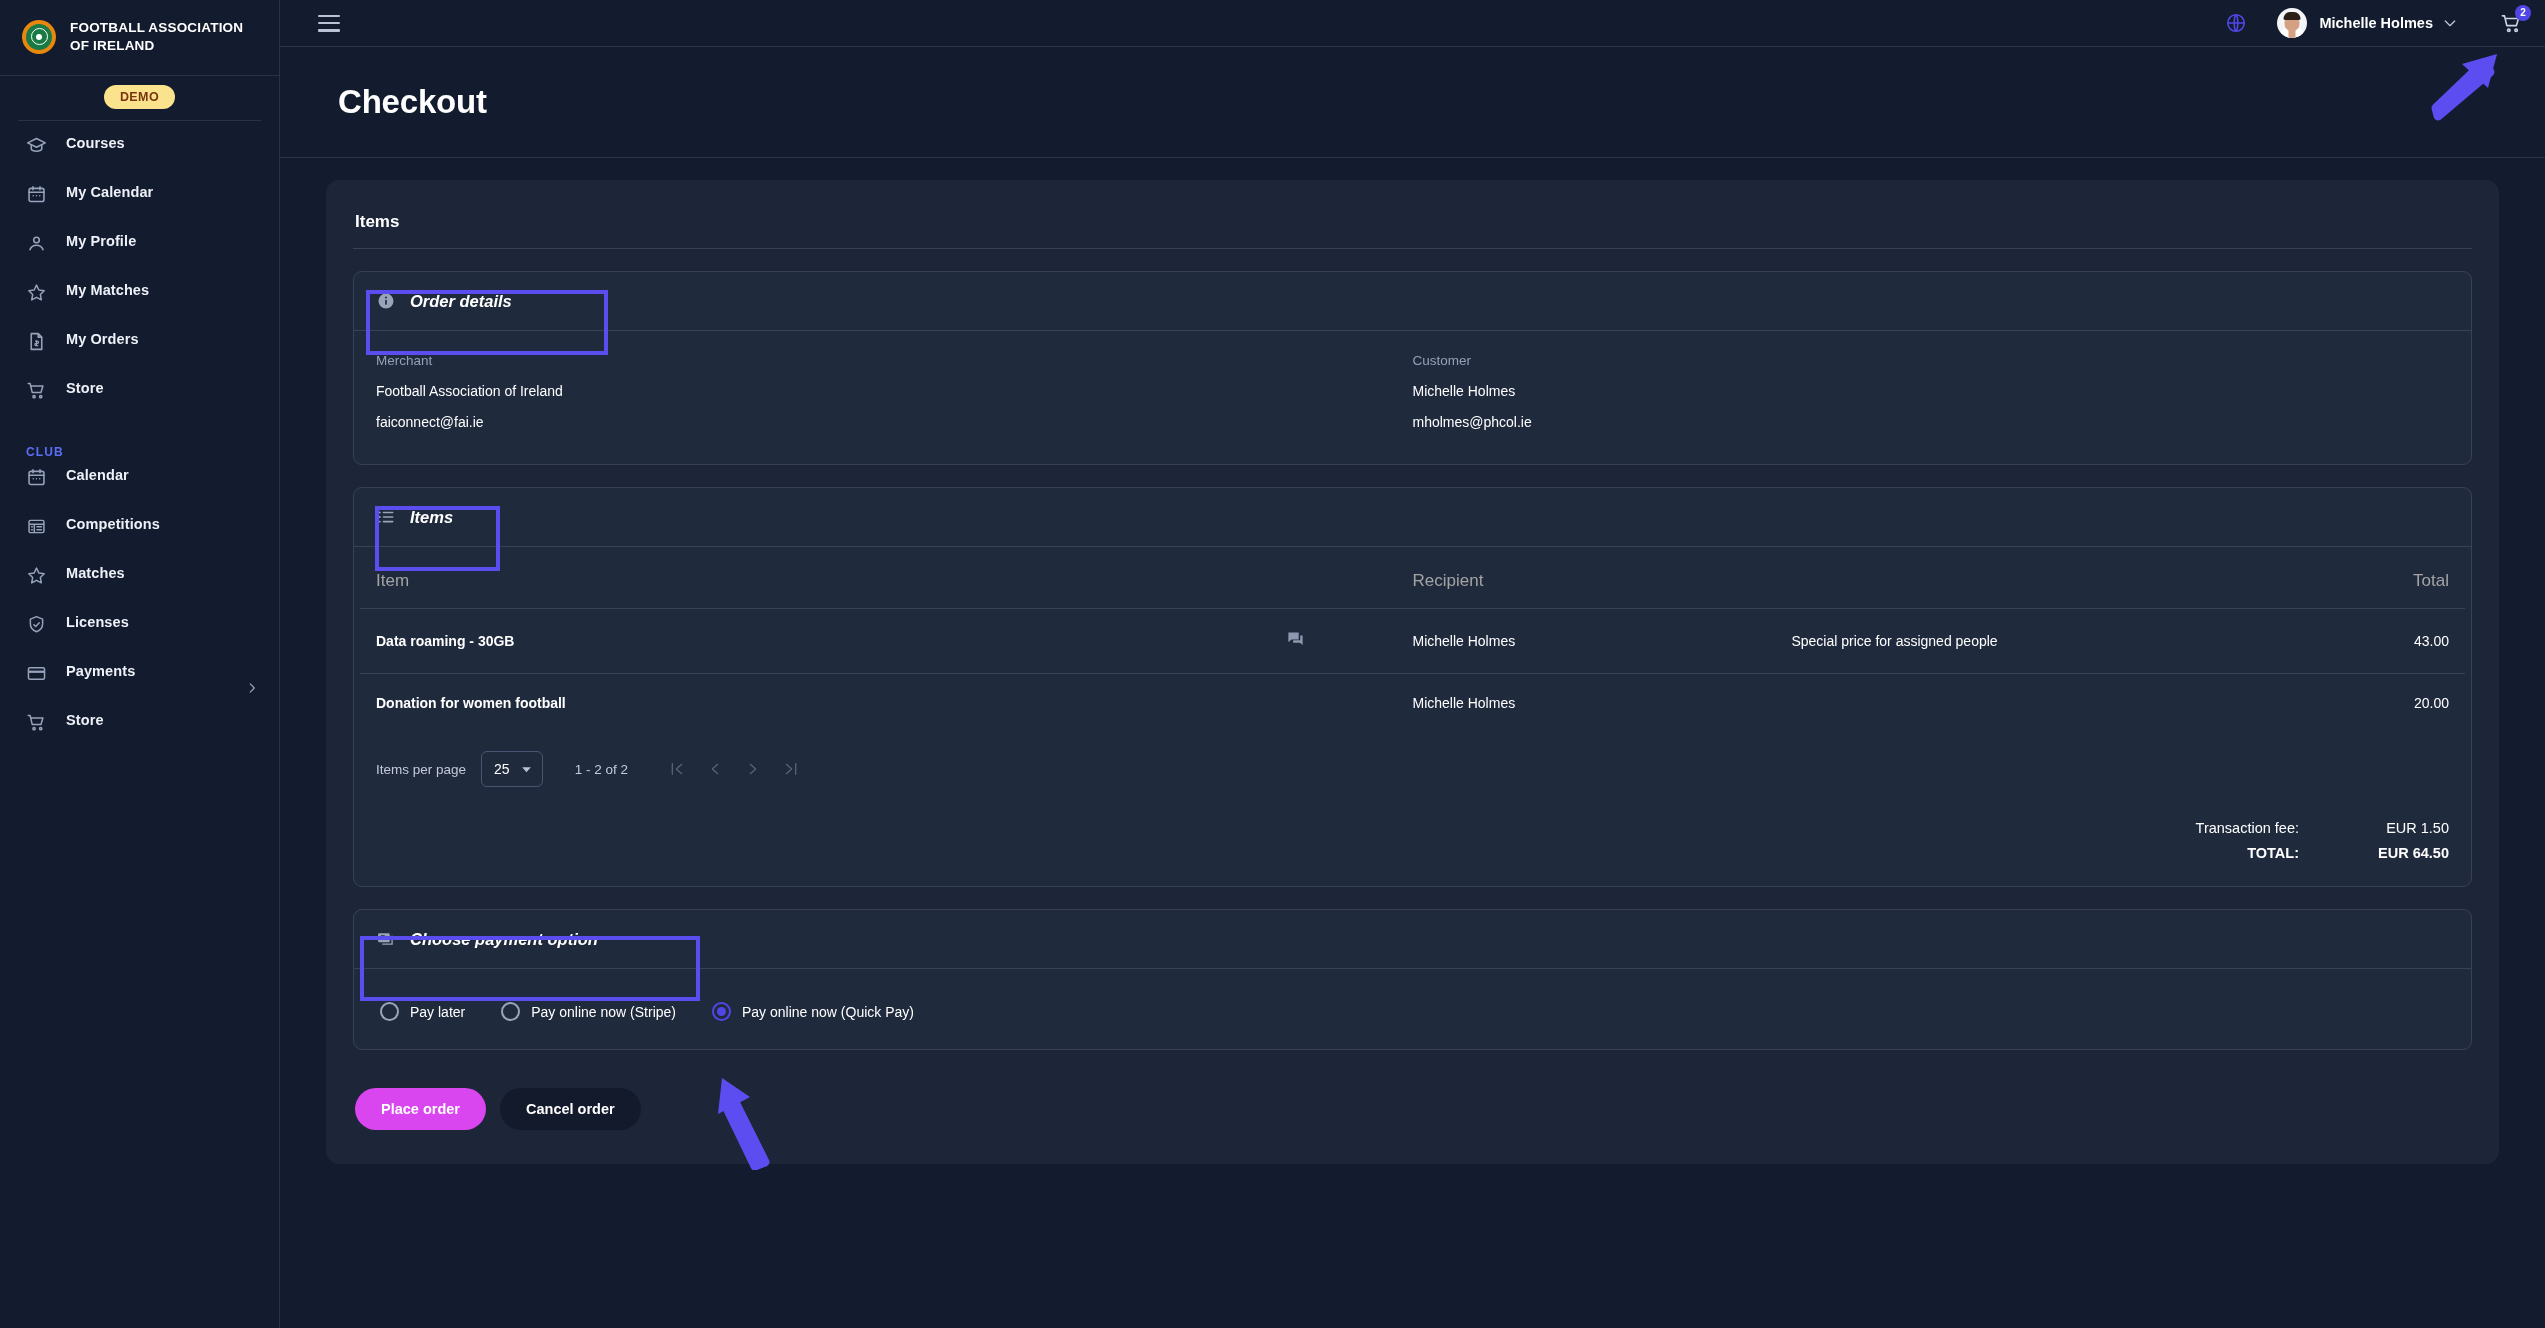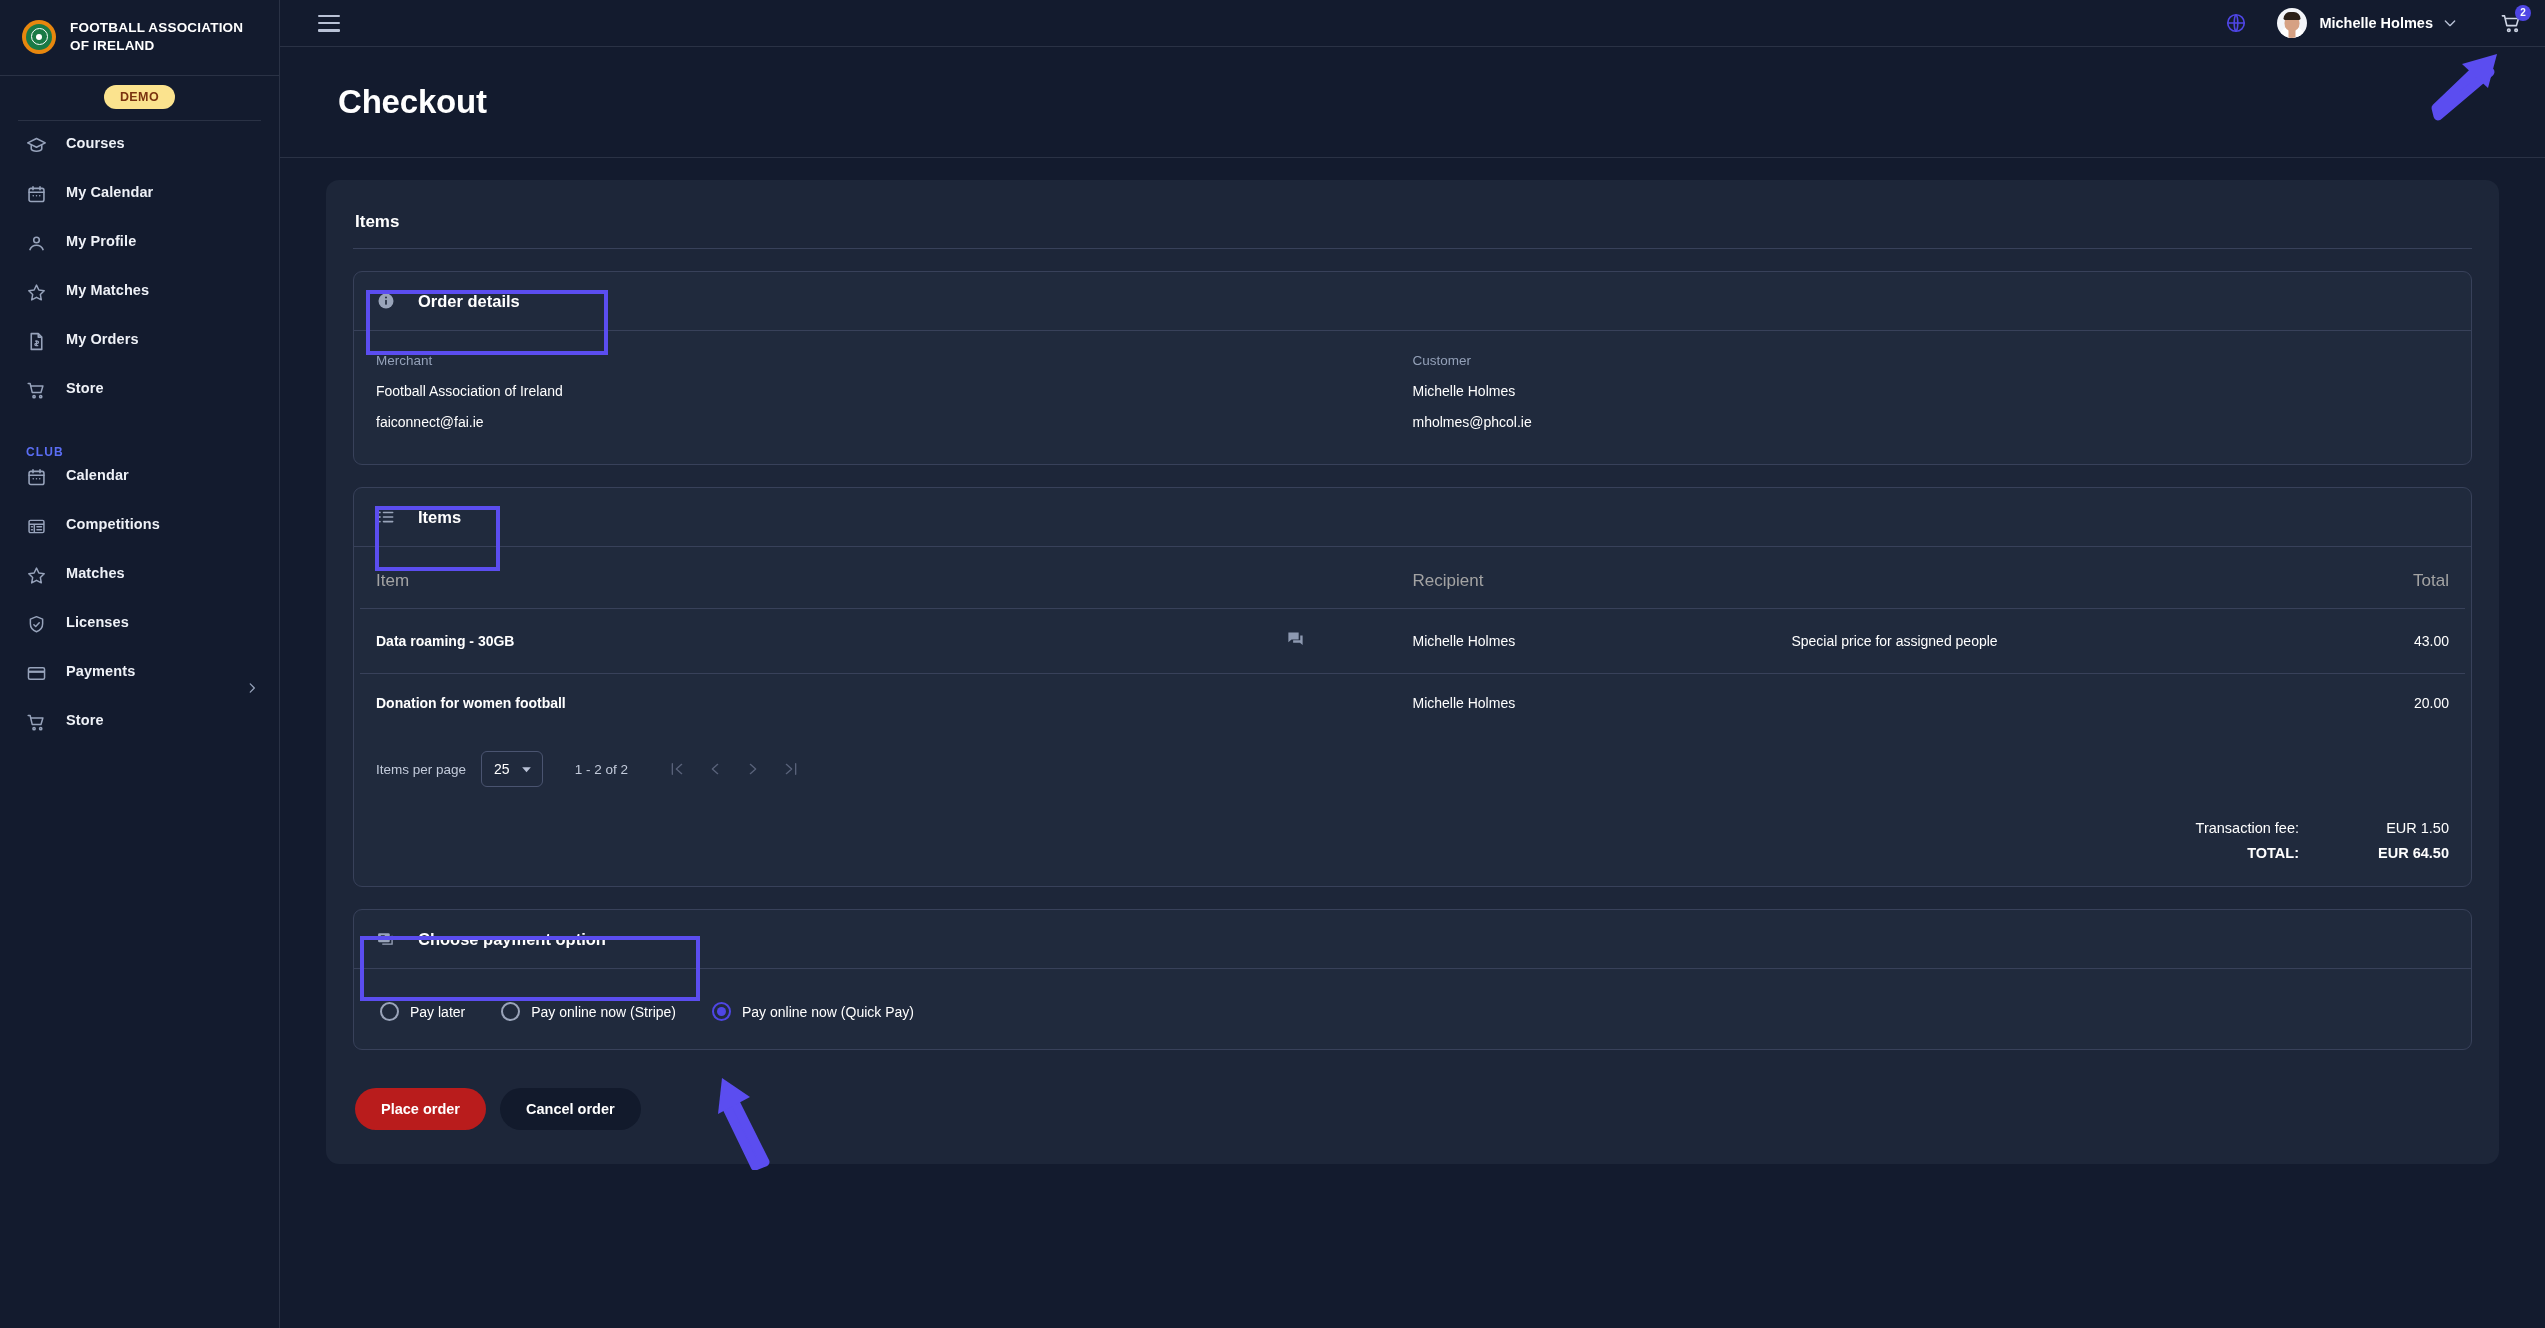--- a/index.html
+++ b/index.html
@@ -205,23 +205,24 @@
   }
   .outer-sep { height: 1px; background: #38415a; margin-bottom: 22px; }
 
   .panel {
     border: 1px solid #38415a;
     border-radius: 9px;
     background: #202a3d;
     margin-bottom: 22px;
   }
   .panel-head {
-    display: flex; align-items: flex-end; gap: 22px;
+    display: flex; align-items: flex-end; gap: 14px;
     padding: 19px 22px;
     border-bottom: 1px solid #38415a;
+    font-style: italic;
   }
   .panel-head .phicon { color: #99a4ba; display: flex; }
   .panel-head .phicon svg { width: 20px; height: 20px; display: block; }
   .panel-title {
     font-size: 16.5px; font-weight: bold; color: #ffffff;
   }
   .panel-body { padding: 22px 22px 26px 22px; }
 
   
   .od-grid {
@@ -305,21 +306,21 @@
 
   
   .btn-row { display: flex; gap: 14px; padding: 16px 0 0 2px; }
   .btn {
     border: none; border-radius: 999px;
     font-family: "Liberation Sans", sans-serif;
     font-size: 14.5px; font-weight: bold;
     padding: 13px 26px;
     cursor: pointer;
   }
-  .btn-primary { background: #b91c1c; color: #ffffff; }
+  .btn-primary { background: #d946ef; color: #ffffff; }
   .btn-secondary { background: #121a2c; color: #ffffff; }
 
   
   .hl-box {
     position: absolute;
     border: 4px solid #5b4df0;
     pointer-events: none;
     z-index: 50;
   }
   .arrow-svg { position: absolute; pointer-events: none; z-index: 51; }

